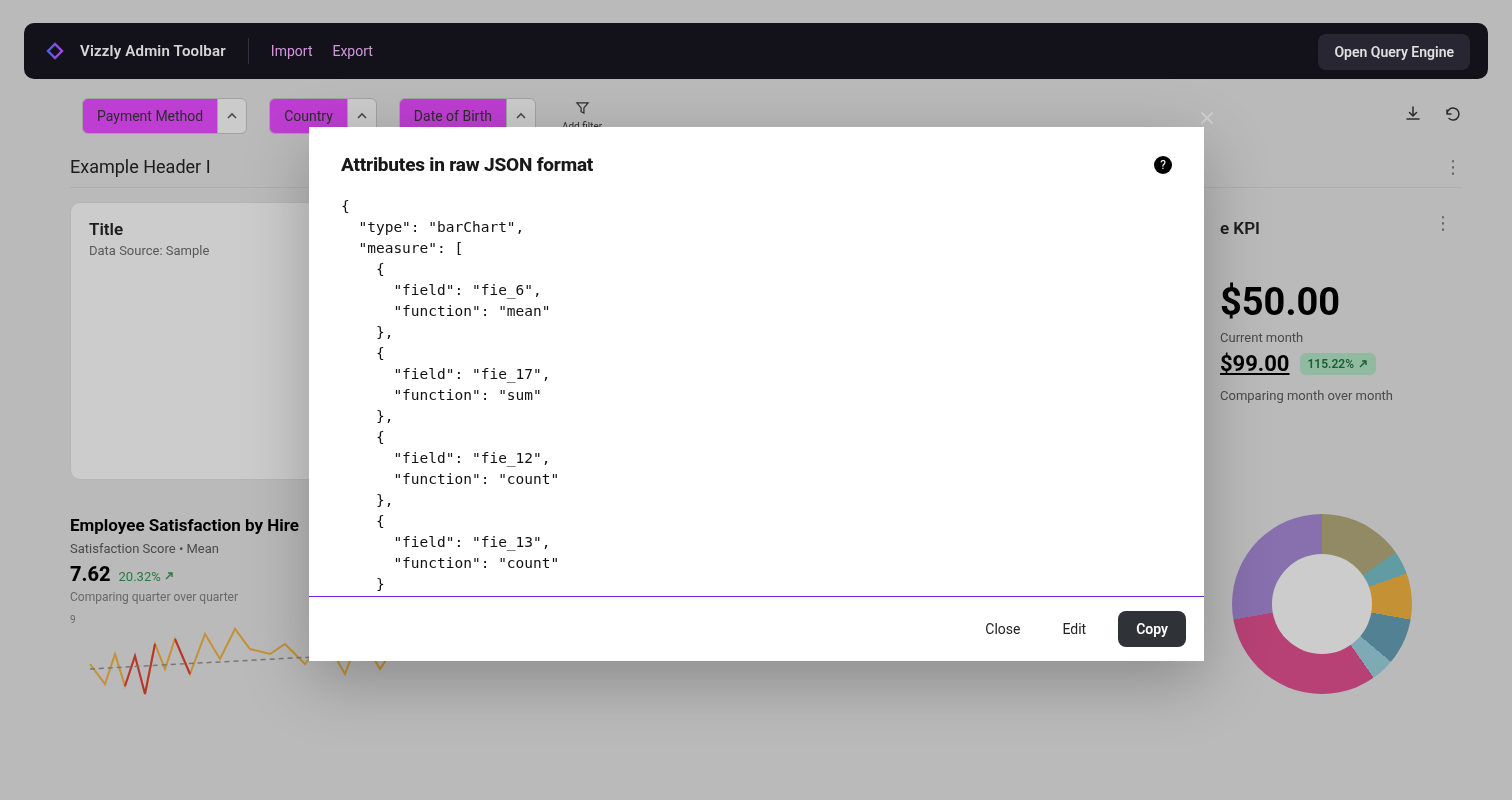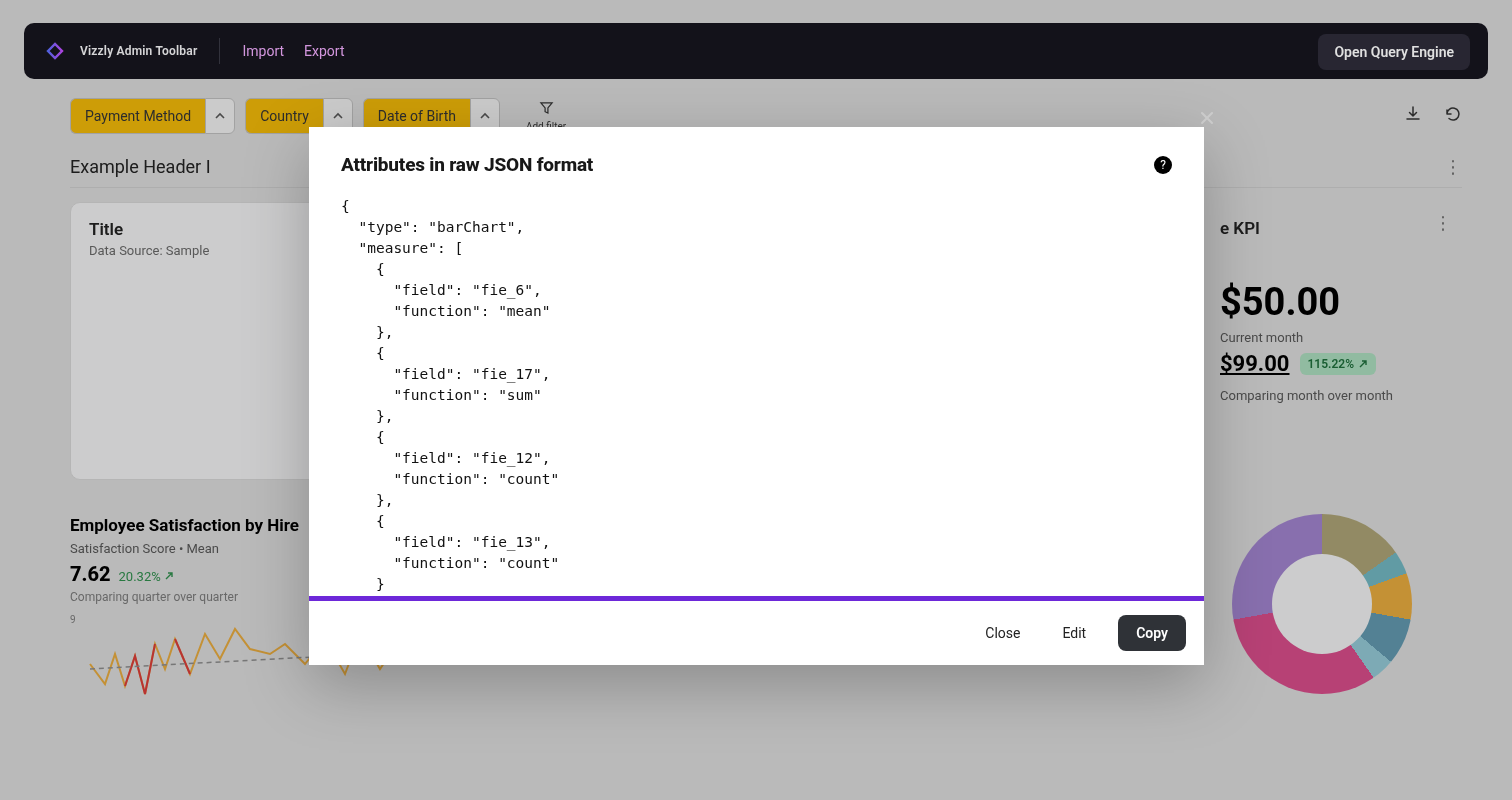--- a/index.html
+++ b/index.html
@@ -1,31 +1,31 @@
 <!DOCTYPE html>
 <html><head>
 <meta charset="utf-8">
 <style>
 * { margin:0; padding:0; box-sizing:border-box; font-family:-apple-system,BlinkMacSystemFont,"Segoe UI",Roboto,sans-serif; }
 body { background:#d4d4d4; width:1512px; height:800px; overflow:hidden; position:relative; }
 
 .toolbar { position:absolute; top:23px; left:24px; right:24px; height:56px; background:#16151e; border-radius:10px; display:flex; align-items:center; padding:0 18px; color:#f3f3f5; }
 .logo { display:flex; align-items:center; gap:12px; }
-.logo-title { font-size:12px; font-weight:600; letter-spacing:.2px;text-align:center; }
+.logo-title { font-size:15px; font-weight:600; letter-spacing:.2px;text-align:center; }
 .tb-sep { width:1px; height:26px; background:#3a3945; margin:0 22px; }
 .tb-link { font-size:14px; color:#f0abfc; margin-right:20px; cursor:pointer; }
 .tb-right { margin-left:auto; }
 .tb-btn { background:#2e2c3a; color:#fff; font-size:14px; font-weight:600; padding:10px 16px; border-radius:8px; cursor:pointer; }
 
 .backdrop { position:absolute; inset:0; background:rgba(0,0,0,.12); }
 .page { position:absolute; top:98px; left:70px; right:50px; }
 
 .filters { display:flex; align-items:center; gap:10px; margin-bottom:22px; }
 .fchip { display:flex; align-items:center; height:36px; }
-.fchip-label { border:1px solid #b9b9b9; border-right:none; border-radius:6px 0 0 6px; background:#eab308; padding:0 14px; height:100%; display:flex; align-items:center; font-size:14px; color:#333; }
+.fchip-label { border:1px solid #b9b9b9; border-right:none; border-radius:6px 0 0 6px; background:#d946ef; padding:0 14px; height:100%; display:flex; align-items:center; font-size:14px; color:#333;margin-left:12px; }
 .fchip-caret { border:1px solid #b9b9b9; border-radius:0 6px 6px 0; background:#e7e7e7; width:30px; height:100%; display:flex; align-items:center; justify-content:center; cursor:pointer; }
 .add-filter { display:flex; align-items:center; gap:6px; font-size:10px; color:#333; margin-left:16px; cursor:pointer;flex-direction:column; }
 .page-actions { margin-left:auto; display:flex; gap:22px; }
 .ico-btn { cursor:pointer; color:#444; }
 
 .sec-header { display:flex; align-items:center; justify-content:space-between; border-bottom:1px solid #c6c6c6; padding-bottom:10px; margin-bottom:14px; }
 .sec-title { font-size:18px; font-weight:400; color:#222; }
 .kebab { color:#6b6b6b; cursor:pointer; font-size:18px; }
 
 .row { display:flex; gap:18px; }
@@ -65,21 +65,21 @@
 .pie { width:180px; height:180px; border-radius:50%; margin:0 auto; background:conic-gradient(#a79e72 0 55deg,#6fb1bb 55deg 70deg,#e0a53d 70deg 100deg,#5f93a9 100deg 130deg,#8fc2ce 130deg 145deg,#d14a86 145deg 260deg,#9b7fc7 260deg 360deg); display:flex; align-items:center; justify-content:center; }
 .pie-inner { width:100px; height:100px; border-radius:50%; background:#e9e9ea; }
 
 .modal { position:absolute; top:127px; left:309px; width:895px; background:#fff; border-radius:0; box-shadow:0 20px 60px rgba(0,0,0,.25); overflow:hidden; }
 .modal-close-x { position:absolute; top:109px; right:296px; color:#d2d2d2; cursor:pointer; }
 .modal-header { display:flex; align-items:center; justify-content:space-between; padding:26px 32px 10px; }
 .modal-title { font-size:19px; font-weight:800; color:#181818; letter-spacing:-.2px; }
 .help { width:18px; height:18px; border-radius:50%; background:#000; color:#fff; font-size:12px; display:flex; align-items:center; justify-content:center; cursor:pointer; }
 .modal-body { padding:10px 32px 20px; height:410px; overflow:hidden; }
 pre.code { font-family:ui-monospace,SFMono-Regular,Menlo,Consolas,monospace; font-size:14.5px; line-height:1.45; color:#111; white-space:pre; }
-.modal-footer { border-top:5px solid #6d28d9; padding:14px 18px; display:flex; justify-content:flex-end; gap:22px; align-items:center; }
+.modal-footer { border-top:1px solid #6d28d9; padding:14px 18px; display:flex; justify-content:flex-end; gap:22px; align-items:center; }
 .btn-plain { font-size:14px; color:#222; cursor:pointer; padding:8px 10px; }
 .btn-dark { background:#2f3237; color:#fff; font-size:14px; font-weight:600; padding:10px 18px; border-radius:8px; cursor:pointer; }
 </style>
 </head>
 <body>
 
 <div class="toolbar">
   <div class="logo">
     <svg width="26" height="26" viewBox="0 0 26 26">
         <path d="M6 13 L13 6 L20 13 L13 20 Z" fill="none" stroke="url(#g)" stroke-width="2.4"></path>

